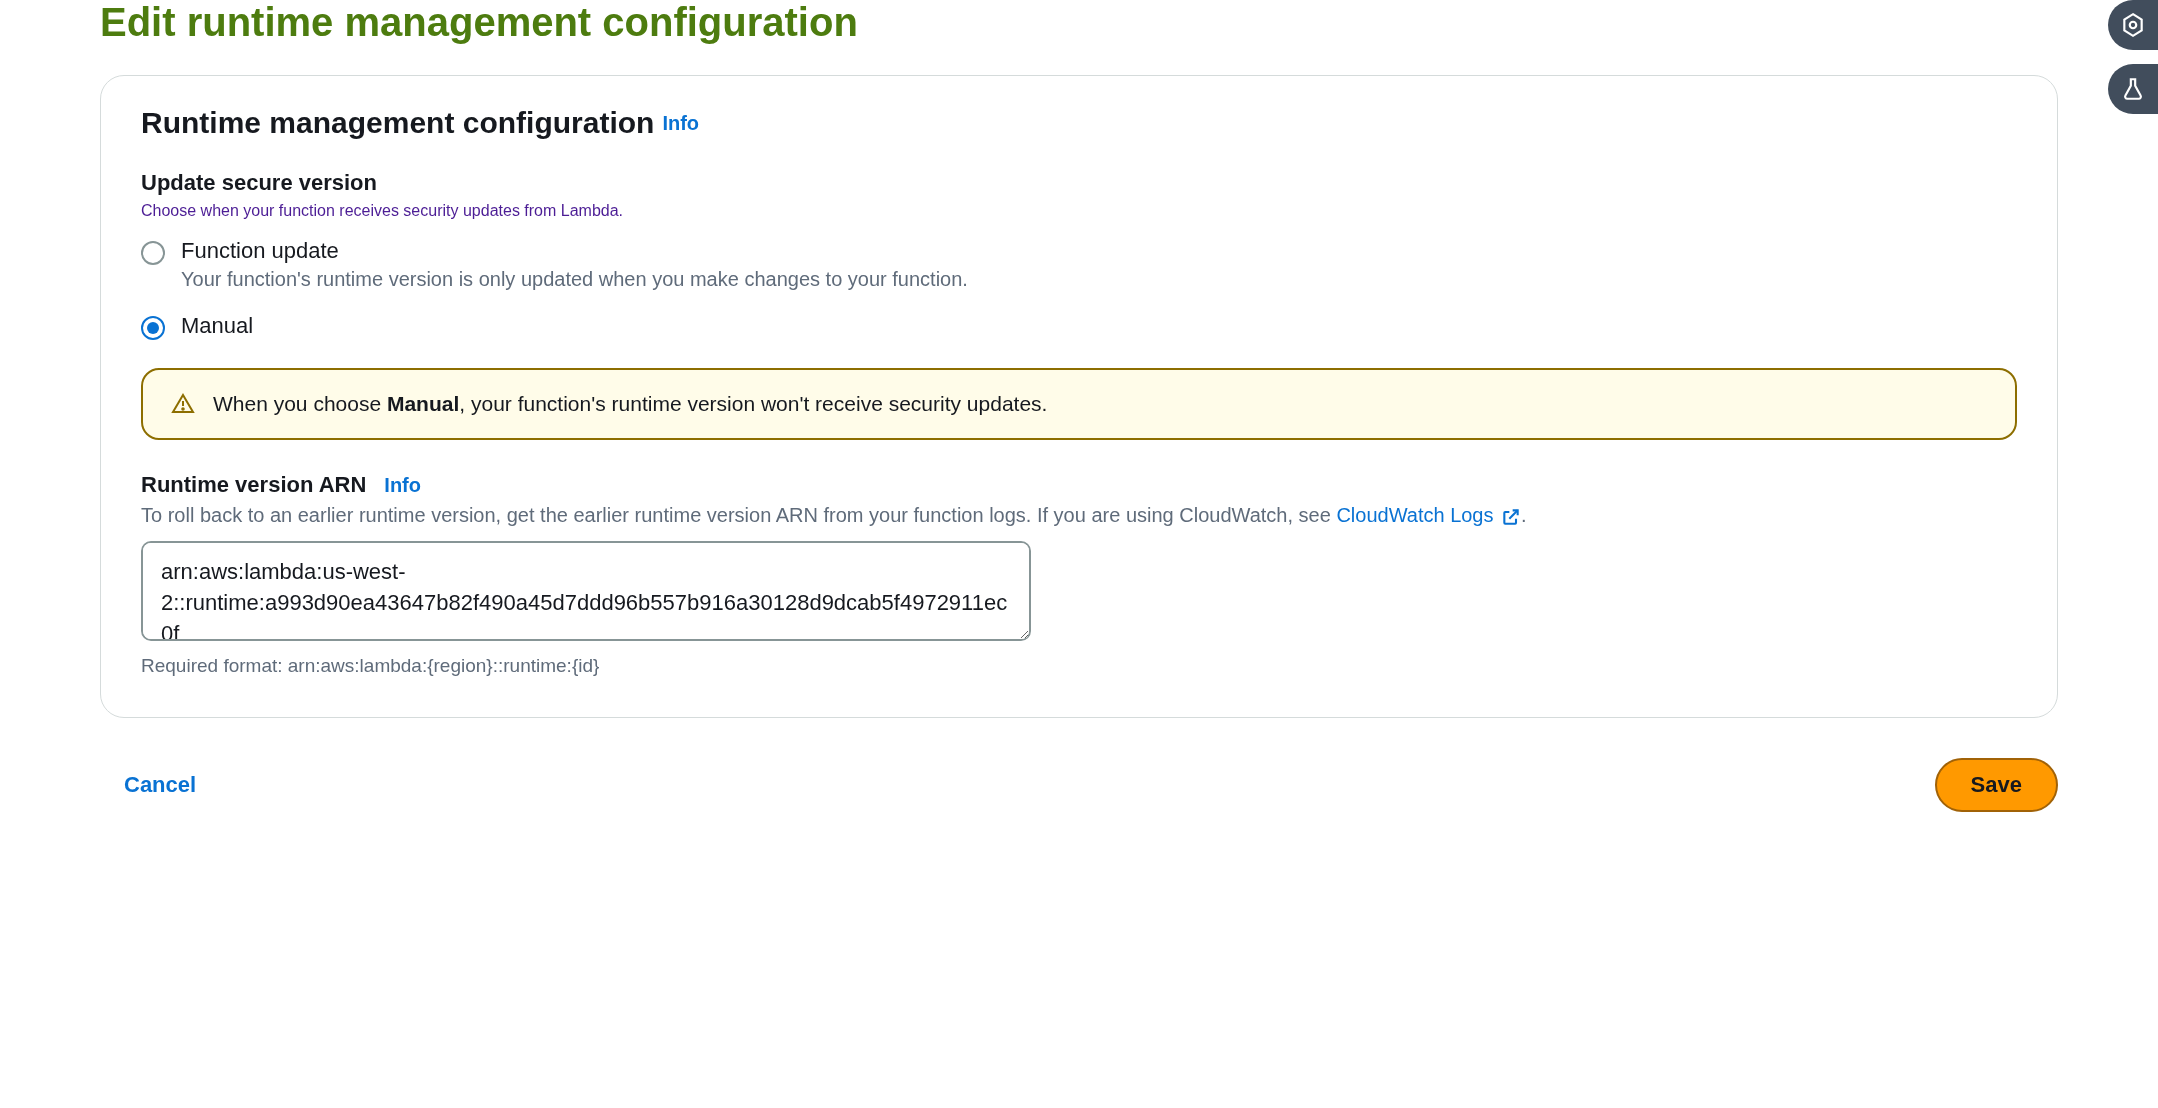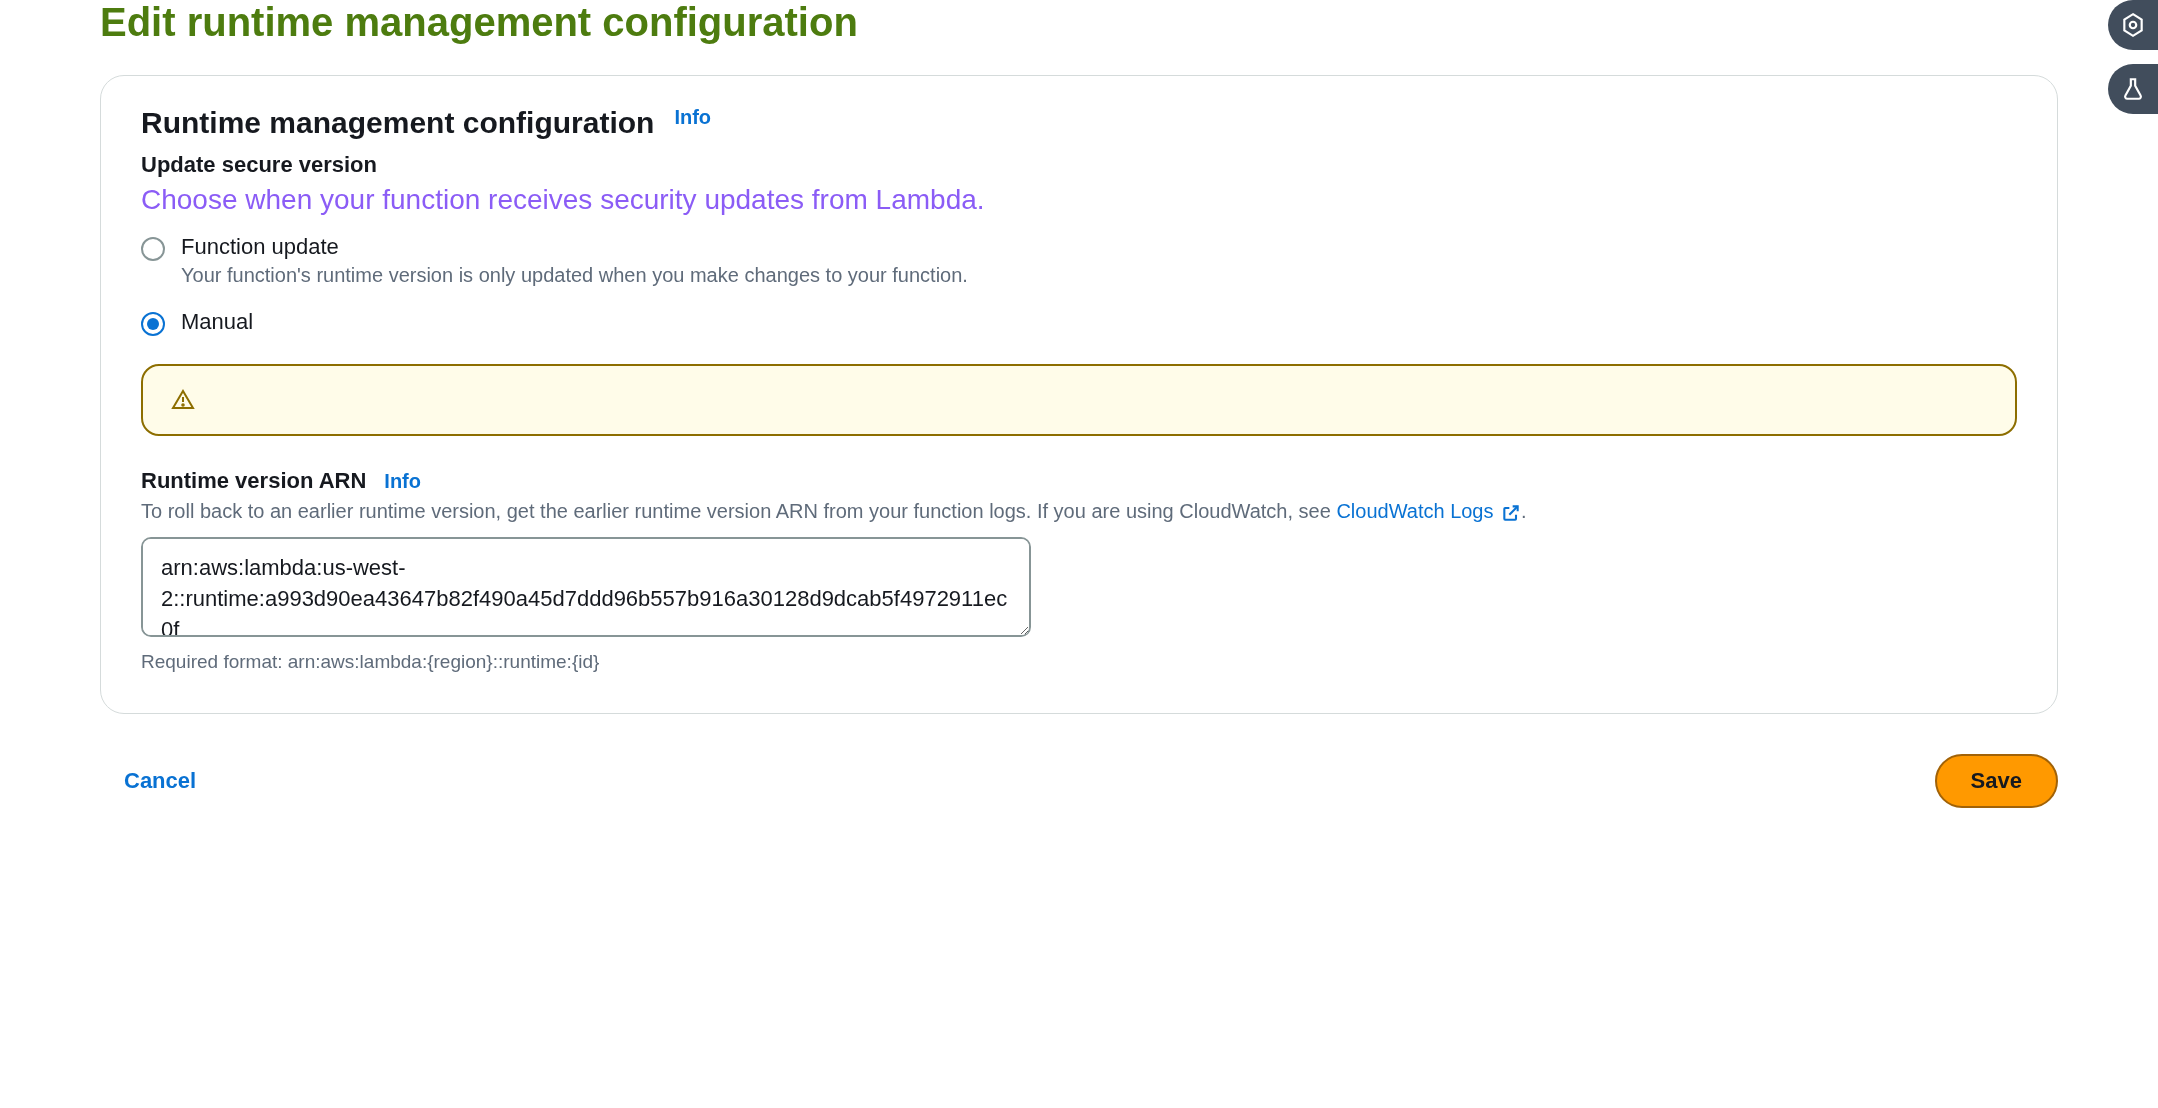--- a/index.html
+++ b/index.html
@@ -26,45 +26,45 @@
       margin-top: 0;
     }
     .panel {
       border: 1px solid #d5dbdb;
       border-radius: 24px;
       padding: 30px 40px 40px 40px;
       background: #ffffff;
     }
     .panel-header {
       display: flex;
-      align-items: flex-start;
-      gap: 20px;
-      margin-bottom: 12px;
+      align-items: center;
+      gap: 8px;
+      margin-bottom: 30px;
     }
     .panel-header h2 {
       font-size: 30px;
       font-weight: 700;
       color: #16191f;
     }
     .info-link {
       color: #0972d3;
       font-size: 20px;
       font-weight: 700;
       cursor: pointer;
       text-decoration: none;
     }
     .section-title {
       font-size: 22px;
       font-weight: 700;
       color: #16191f;
       margin-bottom: 6px;
     }
     .section-desc {
-      font-size: 28px;
-      color: #8b5cf6;
+      font-size: 16px;
+      color: #4c1d95;
       margin-bottom: 18px;
     }
     .radio-group {
       display: flex;
       flex-direction: column;
       gap: 22px;
       margin-bottom: 28px;
     }
     .radio-option {
       display: flex;
@@ -273,20 +273,23 @@
         </div>
 
       </div>
 
       <div class="warning-box">
         <svg class="warning-icon" viewBox="0 0 24 24" fill="none" stroke="#8d6e00" stroke-width="2">
           <path d="M12 3 L22 20 H2 Z"></path>
           <line x1="12" y1="9" x2="12" y2="14"></line>
           <circle cx="12" cy="17" r="0.8" fill="#8d6e00"></circle>
         </svg>
+        <div class="warning-text">
+          <span>When you choose </span><b>Manual</b><span>, your function's runtime version won't receive security updates.</span>
+        </div>
       </div>
 
       <div class="arn-section">
         <div class="arn-header">
           <div class="arn-title">Runtime version ARN</div>
           <a class="info-link">Info</a>
         </div>
         <div class="arn-desc">
           <span>To roll back to an earlier runtime version, get the earlier runtime version ARN from your function logs. If you are using CloudWatch, see </span><a href="#"><span>CloudWatch Logs</span>
             <svg class="external-icon" width="20" height="20" viewBox="0 0 24 24" fill="none" stroke="#0972d3" stroke-width="2.5">

